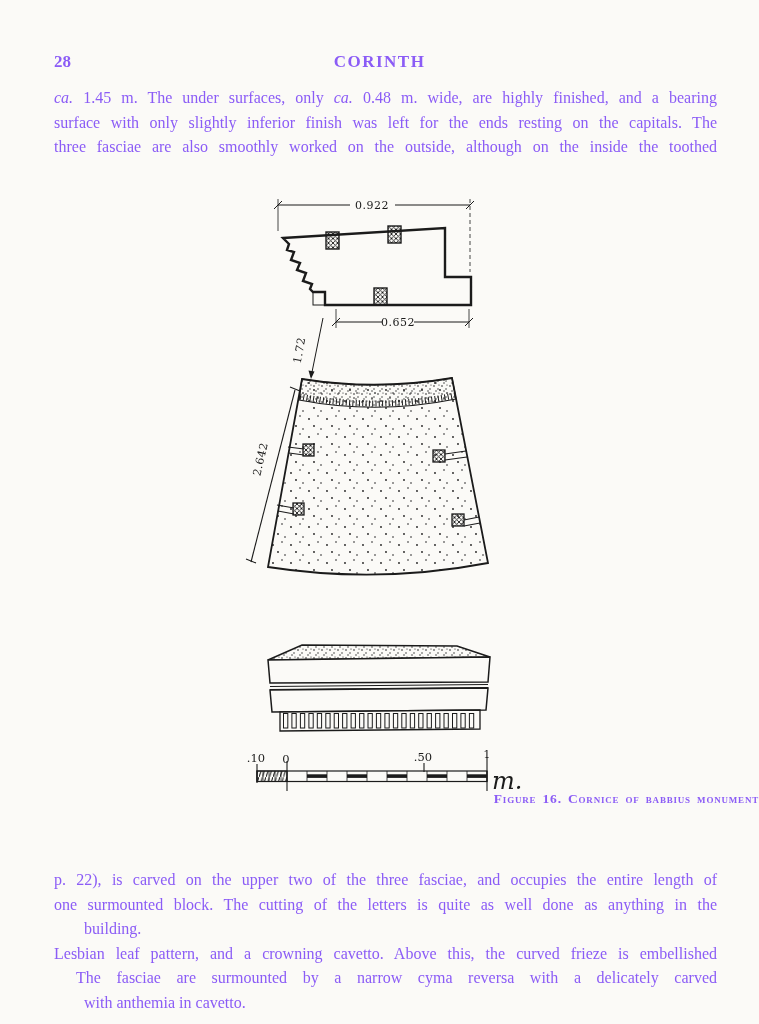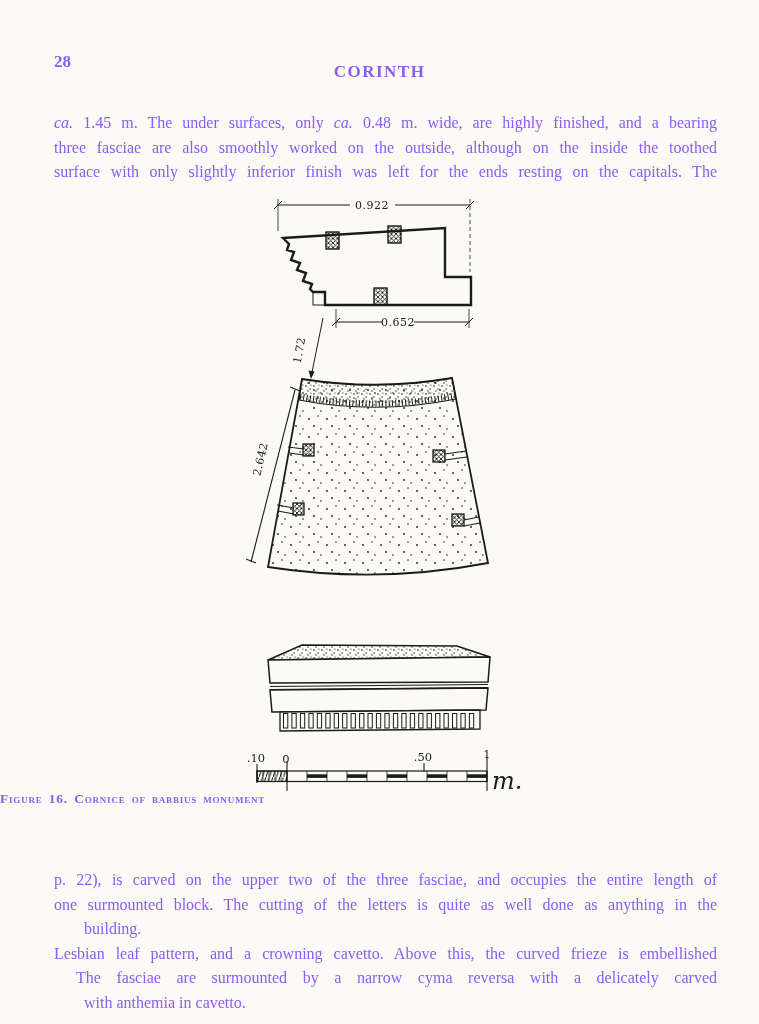--- a/index.html
+++ b/index.html
@@ -3,49 +3,49 @@
 <meta charset="utf-8">
 <style>
   html,body{margin:0;padding:0;background:#d8d8d8;}
   .page{
     position:relative;width:759px;height:1024px;margin:0 auto;
     background:#fbfaf7;color:#8b5cf6;overflow:hidden;
     font-family:"Liberation Serif", serif;
   }
   .abs{position:absolute;}
   .pagenum{left:54px;top:52px;font-size:17px;font-weight:700;}
-  .runhead{left:0;top:62px;width:759px;text-align:center;font-size:17px;font-weight:700;letter-spacing:1.5px;}
+  .runhead{left:0;top:52px;width:759px;text-align:center;font-size:17px;font-weight:700;letter-spacing:1.5px;}
   .textblock{left:54px;width:663px;font-size:16px;line-height:24.6px;}
-  .topblock{top:86px;margin-top:25px;}
+  .topblock{top:86px;}
   .bottomblock{top:868px;}
   .tline{text-align:justify;text-align-last:justify;white-space:normal;}
   .tline-last{text-align-last:left;margin-left:30px;}
   .tline i{font-style:italic;}
   .caption{
-    left:0;top:791px;width:759px;text-align:left;
+    left:0;top:791px;width:759px;text-align:right;
     font-variant:small-caps;font-weight:700;font-size:13.5px;letter-spacing:.8px;word-spacing:2px;
   }
   .figsvg{left:235px;top:195px;width:295px;height:600px;}
   svg text{font-family:"DejaVu Serif", serif;fill:#1b1b1b;}
   .dimtxt{font-size:11px;letter-spacing:.5px;}
   .scaletxt{font-size:11.5px;}
   .unittxt{font-size:24px;font-style:italic;}
 </style>
 </head>
 <body>
 
 <div class="page">
 
   <div class="abs pagenum">28</div>
   <div class="abs runhead">CORINTH</div>
 
   <div class="abs textblock topblock">
       <div class="tline"><i>ca.</i><span> 1.45 m. The under surfaces, only </span><i>ca.</i><span> 0.48 m. wide, are highly finished, and a bearing</span></div>
+      <div class="tline"><span>surface with only slightly inferior finish was left for the ends resting on the capitals. The</span></div>
       <div class="tline"><span>three fasciae are also smoothly worked on the outside, although on the inside the toothed</span></div>
-      <div class="tline"><span>surface with only slightly inferior finish was left for the ends resting on the capitals. The</span></div>
     </div>
 
   <svg class="abs figsvg" viewBox="235 195 295 600">
     <defs>
       <pattern id="hatch" width="4.5" height="4.5" patternUnits="userSpaceOnUse">
         <path d="M0 4.5 L4.5 0 M0 0 L4.5 4.5" stroke="#1b1b1b" stroke-width="0.9"></path>
       </pattern>
       <pattern id="hatchS" width="3.5" height="10.5" patternUnits="userSpaceOnUse">
         <path d="M0 10.5 L3.5 0" stroke="#1b1b1b" stroke-width="1"></path>
       </pattern>

